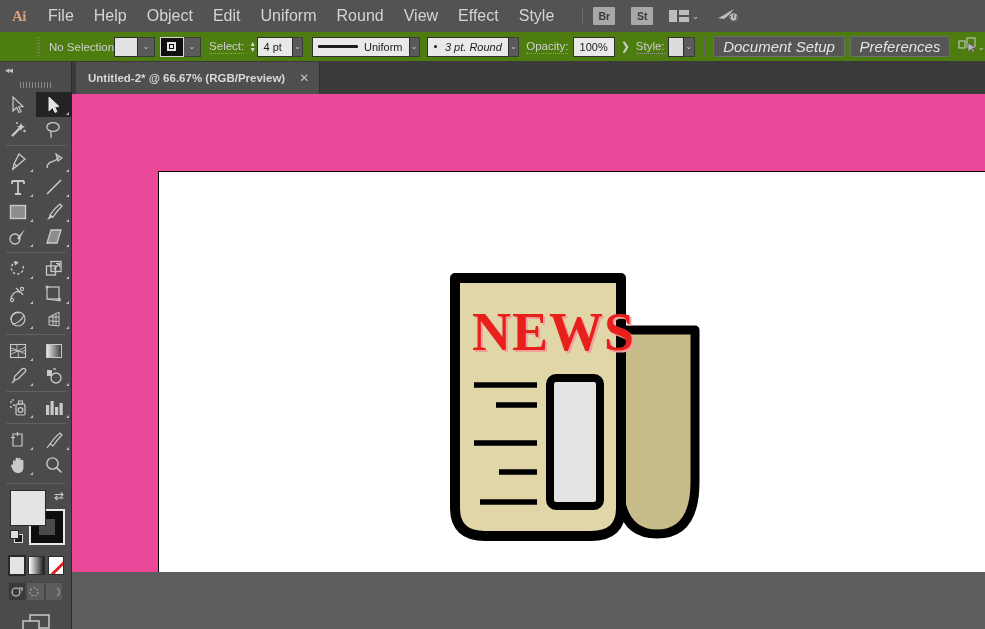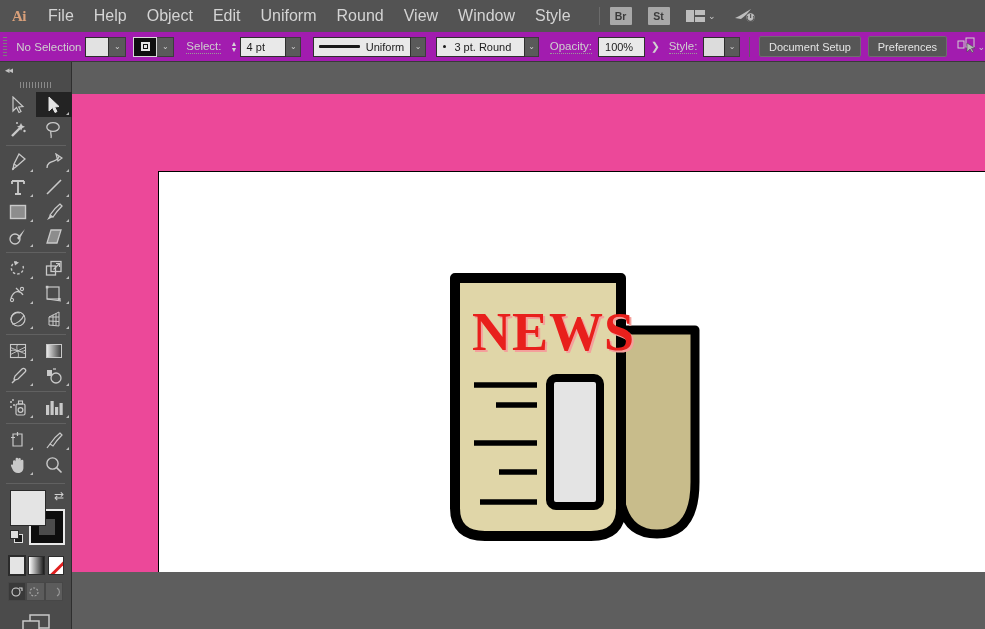--- a/index.html
+++ b/index.html
@@ -35,22 +35,23 @@
   .arrange-ico { display: flex; gap: 1.5px; align-items: center; margin-right: 3px; }
   .arrange-ico .l { width: 8px; height: 12px; background: #bdbdbd; }
   .arrange-ico .r { display: flex; flex-direction: column; gap: 1.5px; }
   .arrange-ico .r i { display: block; width: 10px; height: 5px; background: #bdbdbd; }
   .chev { color: #c9c9c9; font-size: 9px; margin-right: 14px; }
   .rocket { color: #bdbdbd; font-size: 15px; margin-left: 4px; }
 
   
   .controlbar {
     position: absolute; top: 32px; left: 0; width: 985px; height: 30px;
-    background: #a21caf; display: flex; align-items: center;
+    background: #4d7c0f; display: flex; align-items: center;
     border-bottom: 1px solid #393939;
+    padding-left: 34px;
   }
   .grip { width: 5px; height: 20px; margin: 0 5px 0 3px;
     background: repeating-linear-gradient(to bottom, #7d7d7d 0 1px, transparent 1px 3px); }
   .cb-label { color: #cfcfcf; font-size: 11.5px; white-space: nowrap; }
   .cb-label.dotted { border-bottom: 1px dotted #9a9a9a; padding-bottom: 1px; }
   .cb-sep { width: 1px; height: 20px; background: #5f5f5f; margin: 0 9px; }
 
   .swatch-group { display: flex; align-items: center; }
   .sw {
     width: 24px; height: 20px; background: #e2e2e2; border: 1px solid #2c2c2c;
@@ -70,29 +71,29 @@
     width: 13px; height: 20px; display: flex; flex-direction: column;
     align-items: center; justify-content: center; color: #d6d6d6; font-size: 7px; line-height: 6px;
   }
   .field {
     height: 20px; background: #e9e9e9; color: #1c1c1c; font-size: 11px;
     display: flex; align-items: center; padding: 0 6px; border: 1px solid #2f2f2f;
     white-space: nowrap;
   }
   .field.w-profile { width: 98px; justify-content: flex-start; gap: 6px; padding-left: 5px;}
   .profile-line { width: 44px; height: 3px; background: #1b1b1b; border-radius: 1px; }
-  .field.brushdef { width: 100px; gap: 8px; }
+  .field.brushdef { width: 100px; gap: 8px; font-style: italic; }
   .dot { width: 3px; height: 3px; background: #1b1b1b; border-radius: 50%; }
   .field.num { width: 52px; }
   .field.opac { width: 52px; }
   .arrow-r { color: #d0d0d0; font-size: 11px; margin-left: 6px; }
   .btn {
     height: 21px; padding: 0 9px; background: #565656; border: 1px solid #6e6e6e;
-    color: #e4e4e4; font-size: 11px; border-radius: 2px;
-    display: flex; align-items: center; white-space: nowrap;
+    color: #e4e4e4; font-size: 15px; border-radius: 2px;
+    display: flex; align-items: center; white-space: nowrap; font-style: italic;
   }
   .style-sw { width: 26px; height: 20px; background: #dcdcdc; border: 1px solid #2c2c2c; }
 
   
   .tabbar {
     position: absolute; top: 62px; left: 0; width: 985px; height: 32px;
     background: #3a3a3a;
   }
   .doc-tab {
     position: absolute; left: 76px; top: 0; height: 32px;
@@ -181,21 +182,21 @@
 
   <div class="menubar">
     <div class="ai-logo">Ai</div>
     <div class="menu-item">File</div>
     <div class="menu-item">Help</div>
     <div class="menu-item">Object</div>
     <div class="menu-item">Edit</div>
     <div class="menu-item">Uniform</div>
     <div class="menu-item">Round</div>
     <div class="menu-item">View</div>
-    <div class="menu-item">Window</div>
+    <div class="menu-item">Effect</div>
     <div class="menu-item">Style</div>
 
     <div class="menu-sep"></div>
 
     <div class="mini-btn">Br</div>
     <div class="mini-btn">St</div>
 
     <div class="arrange-ico">
       <div class="l"></div>
       <div class="r">
@@ -279,20 +280,26 @@
     <div>
       <svg width="20" height="16" viewBox="0 0 20 16">
         <rect x="1" y="4" width="6" height="7" fill="none" stroke="#cfcfcf" stroke-width="1"></rect>
         <rect x="9" y="1" width="8" height="9" fill="none" stroke="#cfcfcf" stroke-width="1"></rect>
         <path d="M10 6 L10 15 L13 12 L15 15.5 L16.5 14.5 L14.5 11.5 L18 11 Z" fill="#b8b8b8" stroke="#4b4b4b" stroke-width="0.6"></path>
       </svg>
     </div>
     <div class="chev" style="margin-right:0">⌄</div>
   </div>
 
+  <div class="tabbar">
+    <div class="doc-tab">
+      <span class="t">Untitled-2* @ 66.67% (RGB/Preview)</span>
+      <span class="x">✕</span>
+    </div>
+  </div>
 
   <div class="toolbar">
     <div class="tb-head">
       <span class="cc">◂◂</span>
     </div>
     <div class="tb-grip">
         <i></i>
       </div>
 
     <div class="tgrid">

